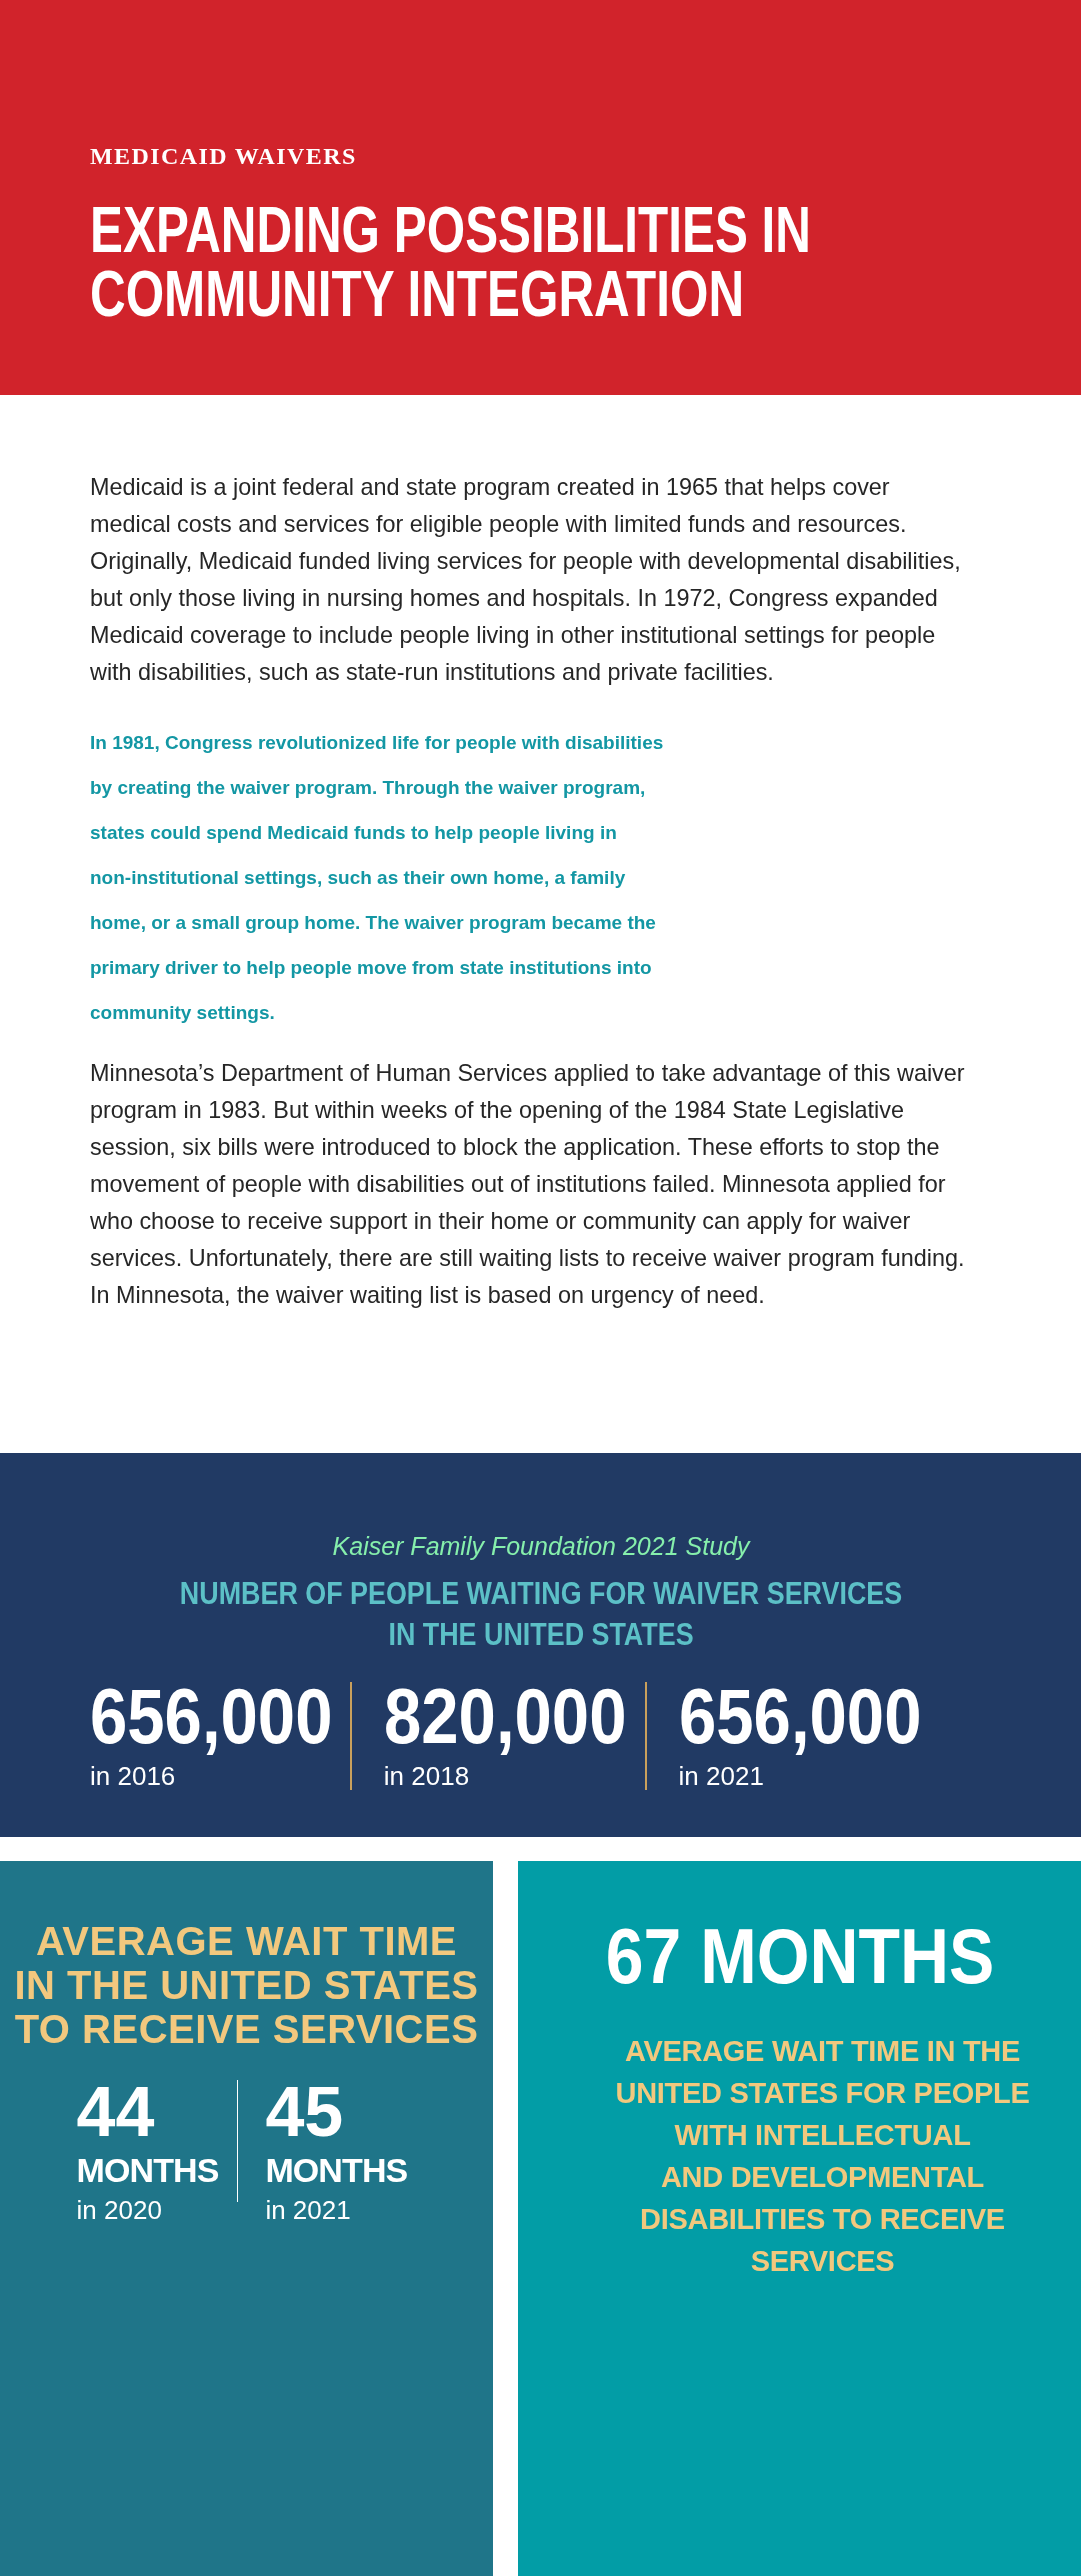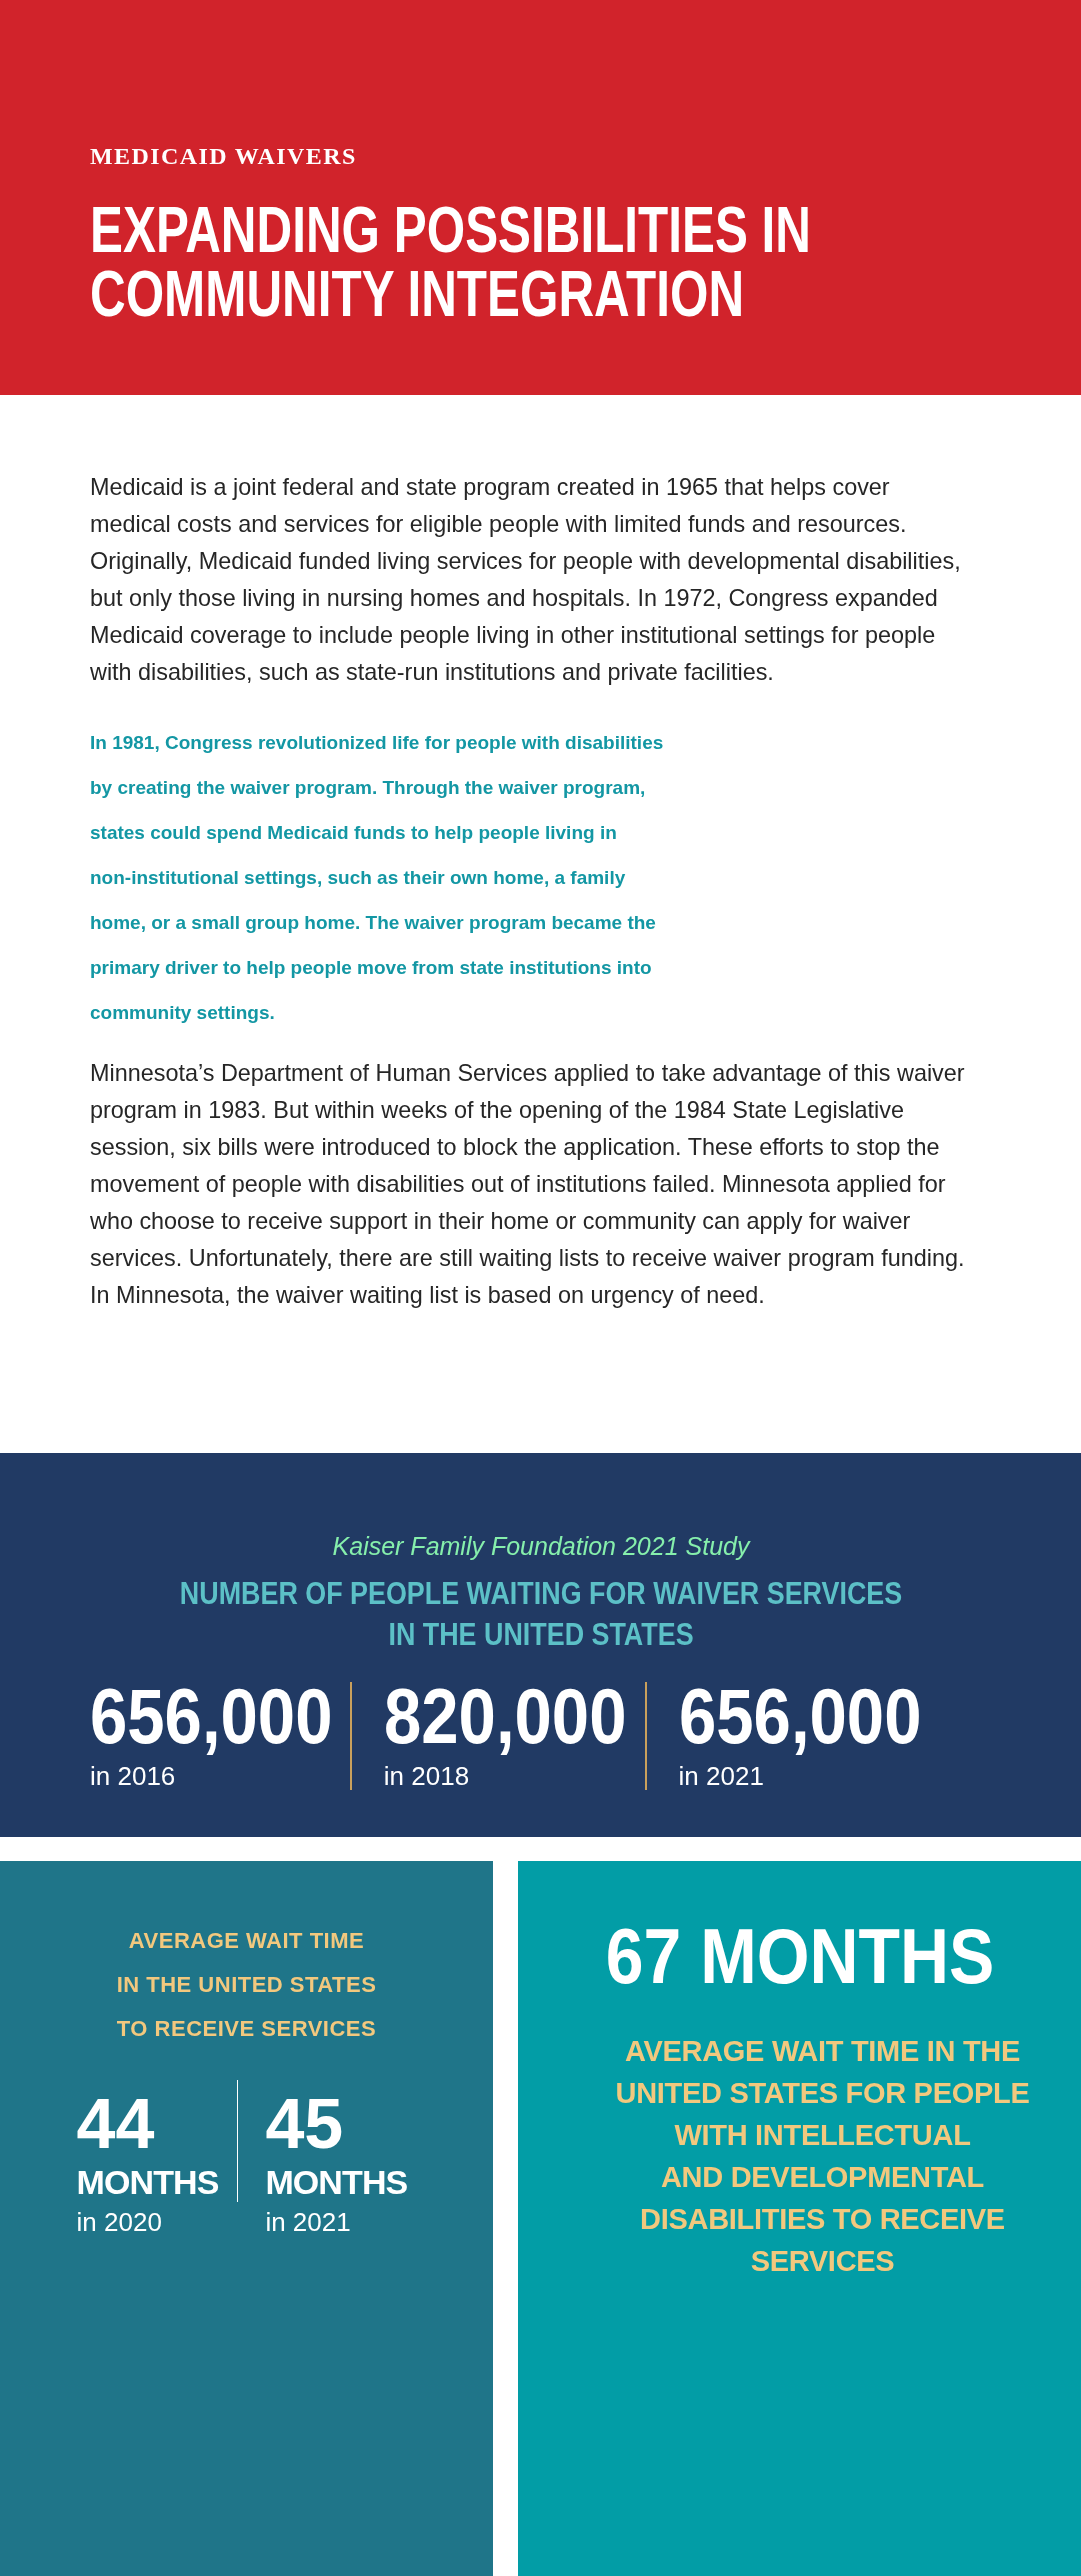--- a/index.html
+++ b/index.html
@@ -62,27 +62,27 @@
   .card-left{
     width:493px;flex:none;background:#1F7589;color:#ffffff;
     box-sizing:border-box;padding-top:58px;text-align:center;
   }
   .cards .gap{width:25px;flex:none;background:#ffffff;}
   .card-right{
     flex:1;background:#029DA6;color:#ffffff;
     box-sizing:border-box;padding-top:54px;text-align:center;
   }
   .card-heading{
-    font-size:22px;line-height:44px;font-weight:bold;color:#F2C87E;letter-spacing:0.5px;
+    font-size:40px;line-height:44px;font-weight:bold;color:#F2C87E;letter-spacing:0.5px;
   }
   .months-row{
     margin-top:25px;display:flex;justify-content:center;align-items:flex-start;
     text-align:left;
   }
-  .months-col{width:151px;margin-top:12px;}
+  .months-col{width:151px;}
   .months-value{font-size:70px;line-height:72px;font-weight:bold;}
   .months-unit{font-size:34px;line-height:40px;font-weight:bold;letter-spacing:-0.9px;margin-top:1.8px;}
   .months-year{font-size:26px;line-height:31px;font-weight:400;margin-top:5.4px;}
   .v-divider-white{width:1.8px;height:122px;background:#ffffff;margin:3.6px 27px 0 9px;flex:none;}
   .idd-value{
     font-size:78px;line-height:83px;font-weight:bold;white-space:nowrap;
     transform:scaleX(.87);transform-origin:50% 50%;
   }
   .idd-desc{
     margin-top:32px;font-size:29px;line-height:42px;font-weight:bold;

